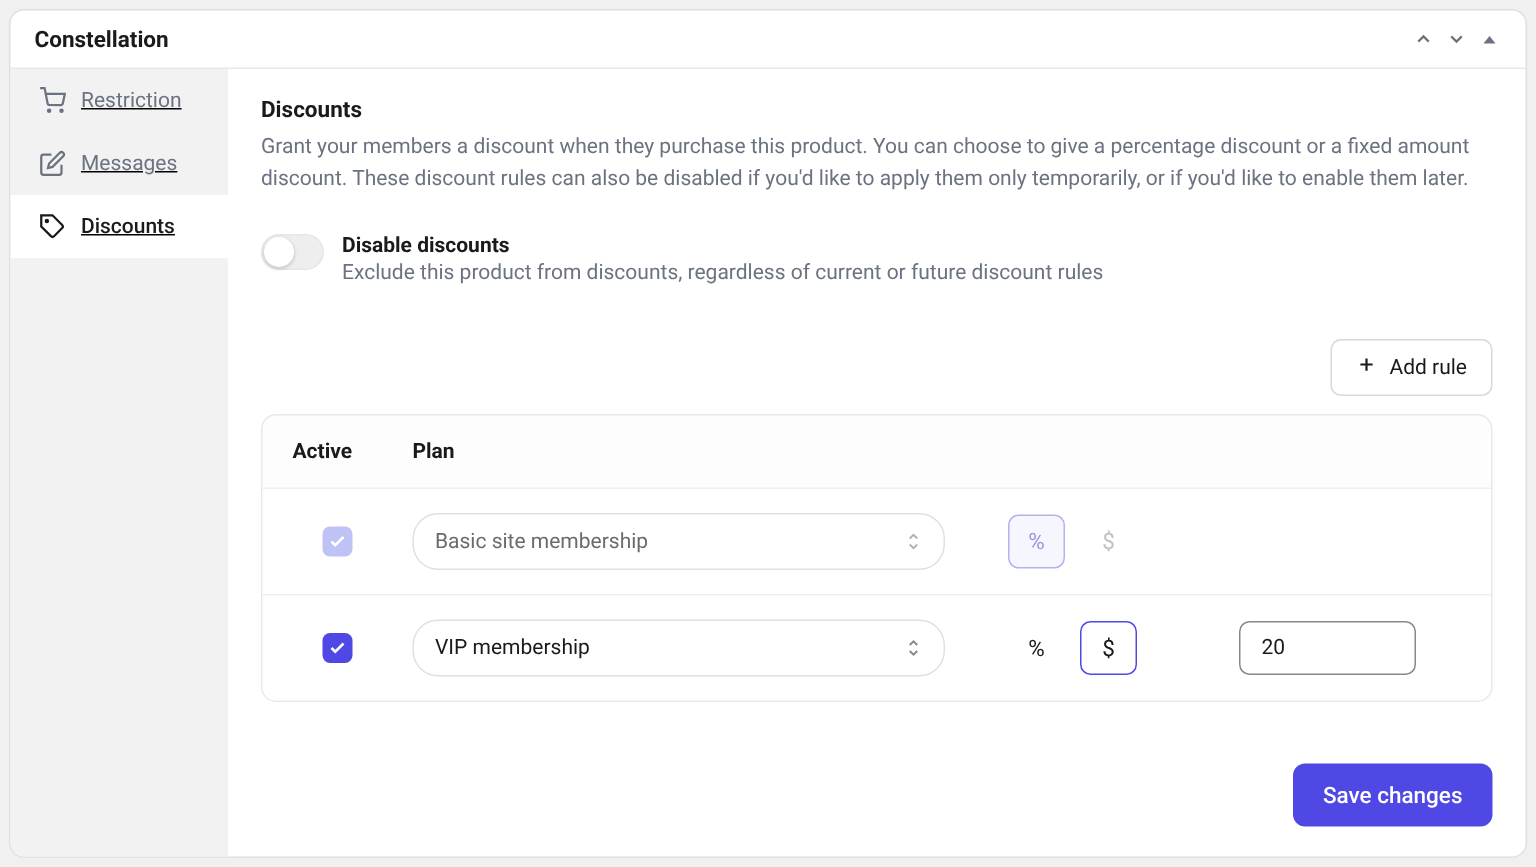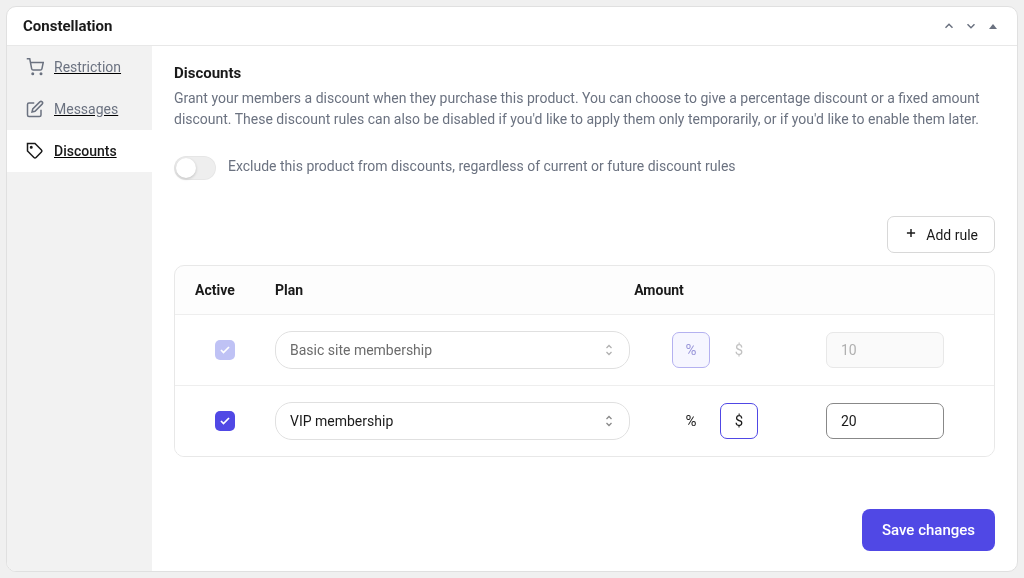--- a/index.html
+++ b/index.html
@@ -344,41 +344,41 @@
     <div class="content">
 
       <div class="section-title">Discounts</div>
       <div class="section-desc">Grant your members a discount when they purchase this product. You can choose to give a percentage discount or a fixed amount discount. These discount rules can also be disabled if you'd like to apply them only temporarily, or if you'd like to enable them later.</div>
 
       <div class="toggle-row">
         <div class="toggle">
           <div class="toggle-knob"></div>
         </div>
         <div>
+          <div class="toggle-label-title">Disable discounts</div>
           <div class="toggle-label-desc">Exclude this product from discounts, regardless of current or future discount rules</div>
         </div>
       </div>
 
       <div class="add-rule-row">
         <button class="add-rule-btn">
           <span>
             <svg width="14" height="14" viewBox="0 0 24 24" fill="none" stroke="currentColor" stroke-width="2.5">
                 <line x1="12" y1="5" x2="12" y2="19"></line>
                 <line x1="5" y1="12" x2="19" y2="12"></line>
               </svg>
           </span>
           <span>Add rule</span>
         </button>
       </div>
 
       <div class="rules-table">
         <div class="thead">
           <div>Active</div>
           <div>Plan</div>
-          <div style="text-align:center">Amount</div>
           <div></div>
         </div>
 
         <div class="trow">
           <div class="cell-active">
             <div class="checkbox disabled">
               <svg width="12" height="12" viewBox="0 0 24 24" fill="none" stroke="#fff" stroke-width="3.5">
                   <polyline points="20 6 9 17 4 12"></polyline>
                 </svg>
             </div>
@@ -393,23 +393,20 @@
             </div>
           </div>
           <div class="type-cell">
             <div class="type-btn selected-disabled">
                 <span>%</span>
               </div>
             <div class="type-btn deselected-disabled">
                 <span>$</span>
               </div>
           </div>
-          <div class="amount-cell">
-            <input class="amount-input disabled" readonly="" value="10" style="">
-          </div>
           <div class="action-cell">
             
           </div>
         </div>
 
         <div class="trow">
           <div class="cell-active">
             <div class="checkbox checked">
               <svg width="12" height="12" viewBox="0 0 24 24" fill="none" stroke="#fff" stroke-width="3.5">
                   <polyline points="20 6 9 17 4 12"></polyline>

